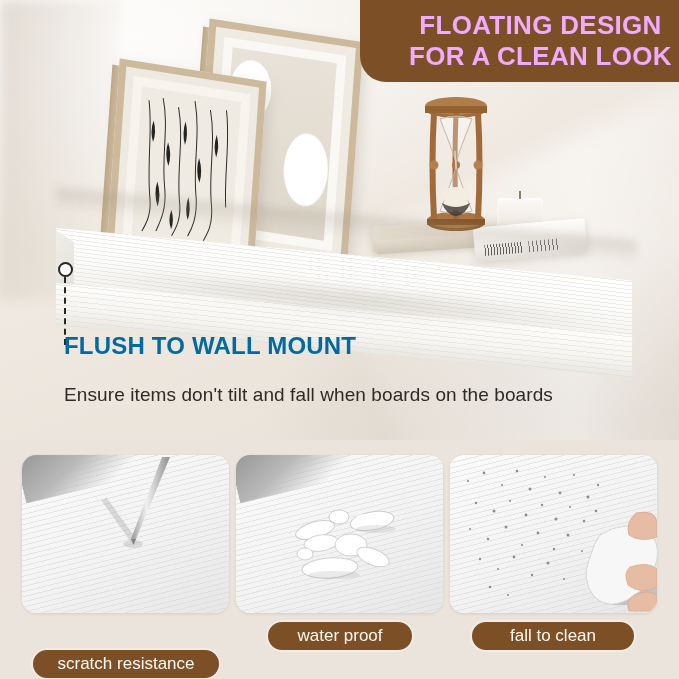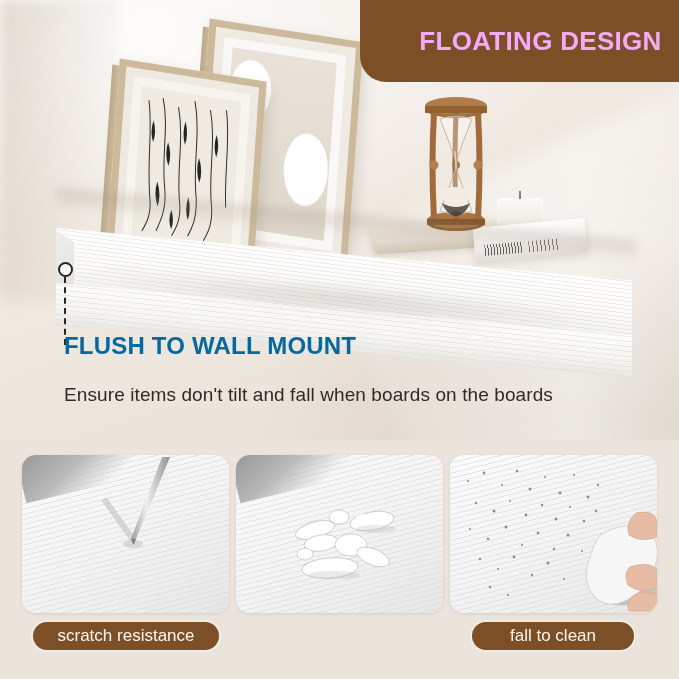--- a/index.html
+++ b/index.html
@@ -324,21 +324,21 @@
     background: #7d4f26;
     border: 2px solid #f1ece4;
     box-sizing: border-box;
     color: #fdf9f2;
     font-size: 17px;
     display: flex;
     align-items: center;
     justify-content: center;
     white-space: nowrap;
   }
-  .badge.b1 { left: 31px;  width: 190px; }
+  .badge.b1 { left: 31px;  width: 190px; margin-top: 28px; }
   .badge.b2 { left: 266px; width: 148px; }
   .badge.b3 { left: 470px; width: 166px; }
 </style>
 </head>
 <body>
 
 <div id="page">
 
   <div class="hero">
     <div class="wall-shade-a"></div>
@@ -412,20 +412,21 @@
     <div class="shelf-left-cap"></div>
     <div class="shelf-front"></div>
     <div class="shelf-shadow"></div>
 
     <div class="callout-line"></div>
     <div class="callout-dot"></div>
   </div>
 
   <div class="banner">
     <div class="banner-line">FLOATING DESIGN</div>
+    <div class="banner-line">FOR A CLEAN LOOK</div>
   </div>
 
   <div class="headline">FLUSH TO WALL MOUNT</div>
   <div class="subline">Ensure items don't tilt and fall when boards on the boards</div>
 
   <div class="strip">
 
     <div class="panels">
 
       <div class="panel p1">
@@ -520,17 +521,18 @@
             <path d="M186 58 q20 -4 21 10 l0 14 q-16 6 -28 -2 q-4 -12 7 -22Z"></path>
             <path d="M180 112 q18 -6 27 2 l0 18 q-16 8 -29 -2 q-5 -12 2 -18Z"></path>
             <path d="M184 140 q14 -6 23 0 l0 16 l-28 0 q-4 -10 5 -16Z"></path>
           </g>
         </svg>
       </div>
     </div>
 
     <div class="badges">
       <div class="badge b1">scratch resistance</div>
+      <div class="badge b2">water proof</div>
       <div class="badge b3">fall to clean</div>
     </div>
   </div>
 
 </div>
 
 </body></html>

